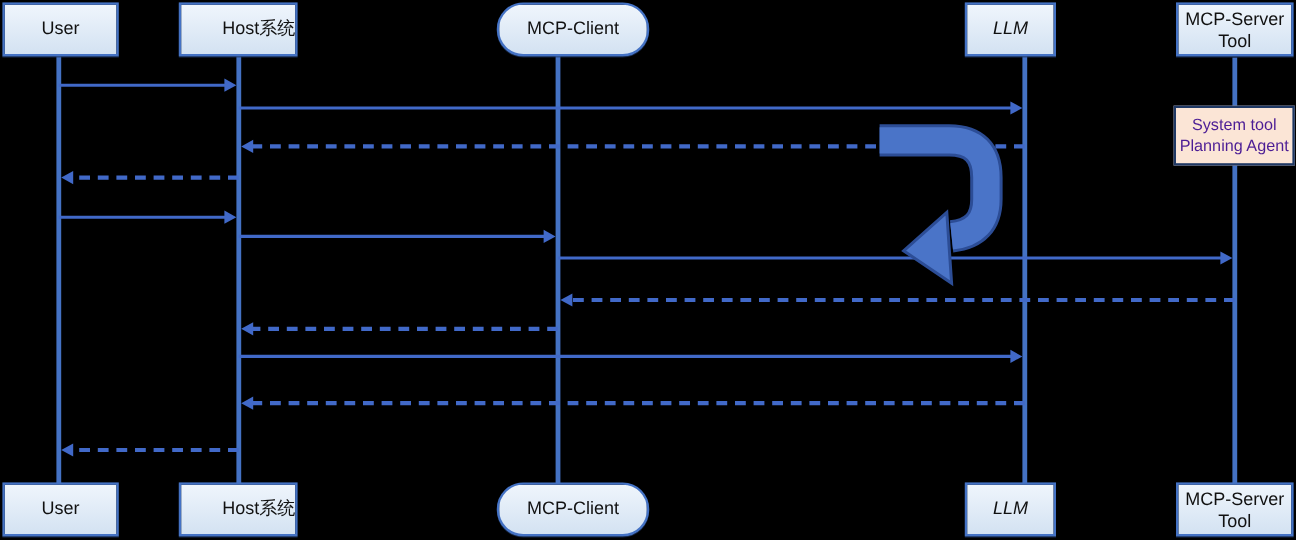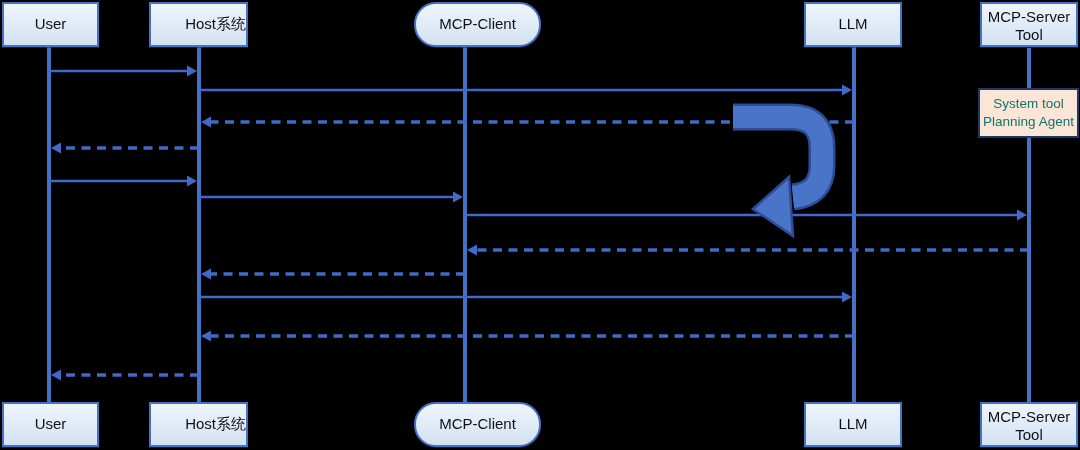--- a/index.html
+++ b/index.html
@@ -39,29 +39,29 @@
     display:flex;align-items:center;justify-content:center;
     text-align:center;
     font-size:15px;line-height:1.25;color:#111;
     box-shadow:0 1px 0 rgba(31,56,100,.6);
   }
   .row-top{top:2px;}
   .row-bottom{top:402px;}
   .p-user{left:2px;width:97px;}
   .p-host{left:149px;width:99px;justify-content:flex-end;}
   .p-client{left:414px;width:127px;border-radius:22px;}
-  .p-llm{left:804px;width:98px;}
+  .p-llm{left:804px;width:76px;font-style:italic;}
   .p-server{left:980px;width:98px;align-items:flex-end;}
   .annotation{
     position:absolute;left:978px;top:88px;width:101px;height:50px;
     box-sizing:border-box;
     background:var(--ann-fill);
     border:2px solid var(--ann-border);
     display:flex;align-items:center;justify-content:center;
-    text-align:center;font-size:13.5px;line-height:1.3;color:#0f766e;
+    text-align:center;font-size:13.5px;line-height:1.3;color:#4c1d95;
   }
 </style>
 </head>
 <body>
 
 <div class="stage">
 
   <svg width="1080" height="450" viewBox="0 0 1080 450">
     <g>
       <line class="lifeline" x1="49" y1="47" x2="49" y2="403"></line>

